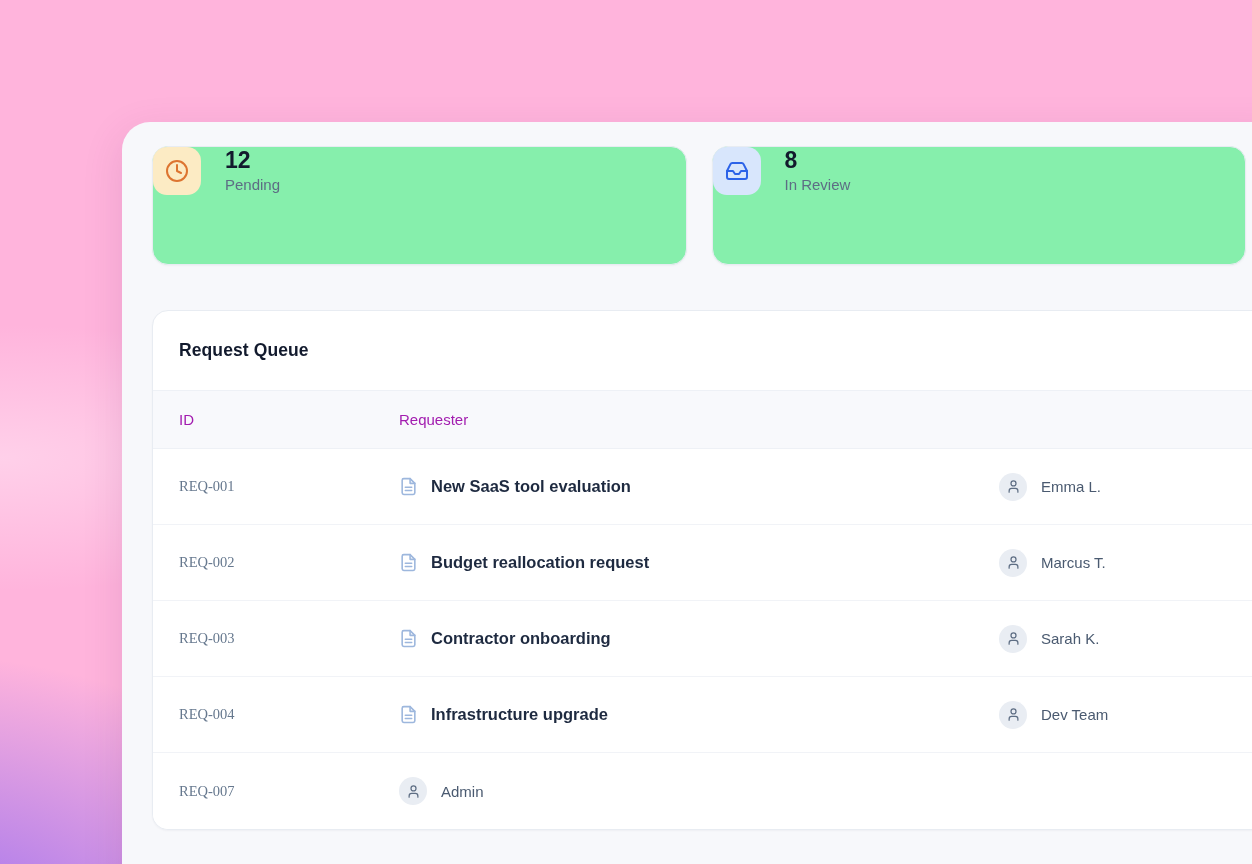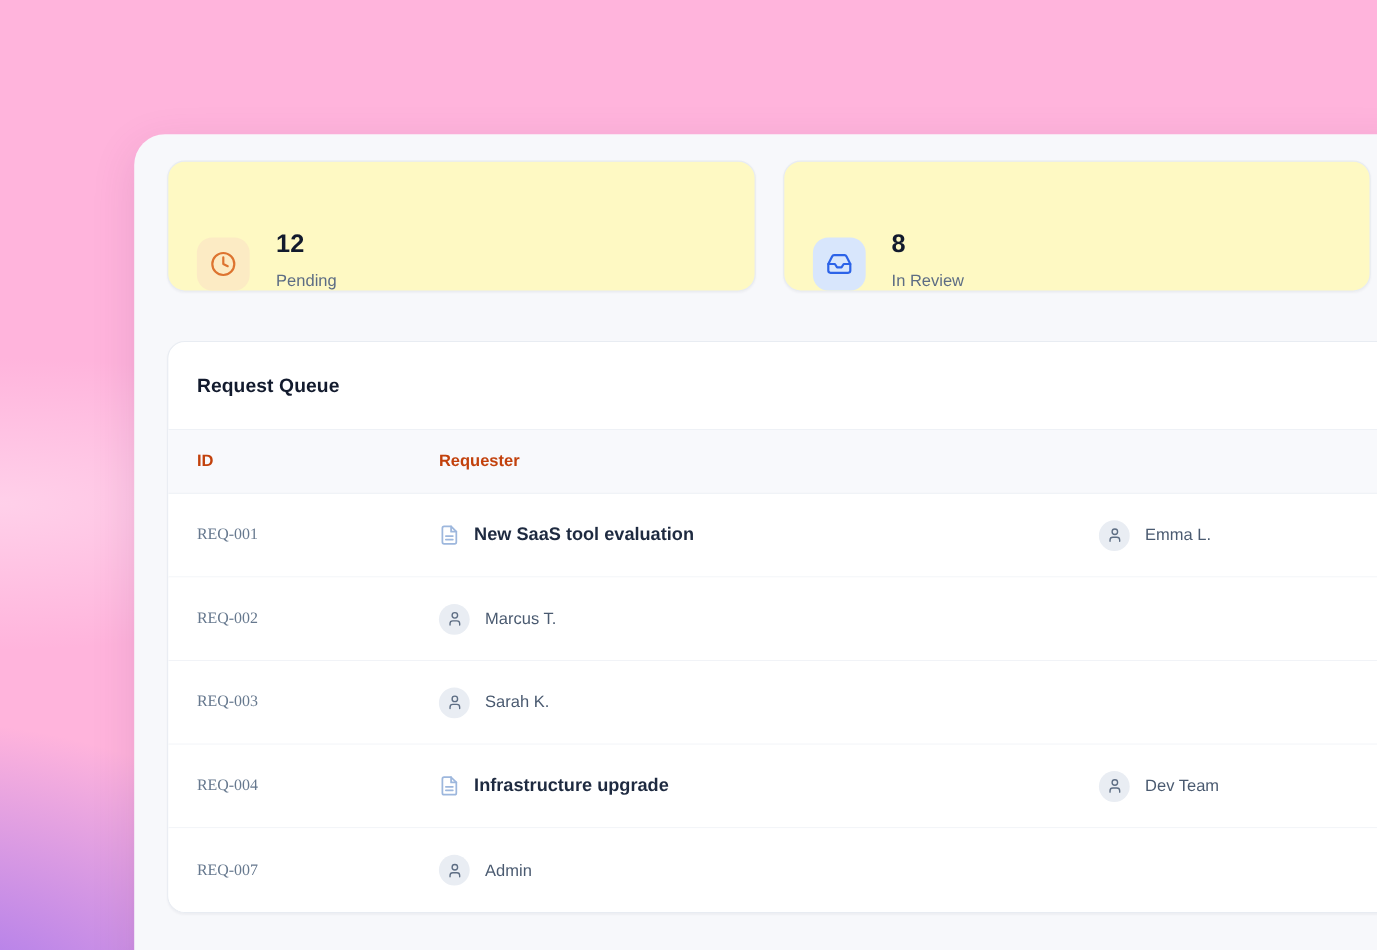--- a/index.html
+++ b/index.html
@@ -25,47 +25,46 @@
   }
 
   .stats-row {
     width: 1094px;
     display: flex;
     gap: 25px;
   }
   .stat-card {
     flex: 1;
     height: 119px;
-    background: #fef9c3;
+    background: #86efac;
     border: 1px solid #e8ecf2;
     border-radius: 16px;
     box-shadow: 0 1px 2px rgba(15,23,42,0.04);
     display: flex;
-    align-items: flex-end;
+    align-items: flex-start;
     gap: 24px;
-    padding-left: 26px;
   }
   .stat-icon {
     width: 48px; height: 48px;
     border-radius: 14px;
     display: flex; align-items: center; justify-content: center;
     flex: 0 0 auto;
   }
   .stat-icon svg { width: 24px; height: 24px; }
   .stat-text { display: flex; flex-direction: column; }
   .stat-value {
     font-size: 23px;
     font-weight: 700;
     color: #121a2d;
     line-height: 1.15;
   }
   .stat-label {
     font-size: 15px;
     color: #5d6d84;
-    margin-top: 13px;
+    margin-top: 3px;
   }
 
   .table-card {
     margin-top: 45px;
     width: 1146px;
     background: #ffffff;
     border: 1px solid #e8ecf2;
     border-radius: 16px;
     box-shadow: 0 1px 2px rgba(15,23,42,0.04);
     overflow: hidden;
@@ -87,22 +86,22 @@
     height: 58px;
     background: #f8f9fc;
     display: grid;
     grid-template-columns: 220px 600px 1fr;
     align-items: center;
     padding-left: 26px;
     border-bottom: 1px solid #eef1f6;
   }
   .th {
     font-size: 15px;
-    font-weight: 700;
-    color: #c2410c;
+    font-weight: 400;
+    color: #a21caf;
   }
   .trow {
     height: 76px;
     display: grid;
     grid-template-columns: 220px 600px 1fr;
     align-items: center;
     padding-left: 26px;
     border-bottom: 1px solid #f1f3f7;
     background: #ffffff;
   }
@@ -204,55 +203,77 @@
           <path d="M19 21v-2a4 4 0 0 0-4-4H9a4 4 0 0 0-4 4v2"></path>
           <circle cx="12" cy="7" r="4"></circle>
         </svg>
       </span>
       <span>Emma L.</span>
     </span>
   </div>
 
   <div class="trow">
     <span class="cell-id">REQ-002</span>
-    <span class="cell-requester">
-      <span class="avatar">
-        <svg viewBox="0 0 24 24" fill="none" stroke="currentColor" stroke-width="2" stroke-linecap="round" stroke-linejoin="round">
-          <path d="M19 21v-2a4 4 0 0 0-4-4H9a4 4 0 0 0-4 4v2"></path>
-          <circle cx="12" cy="7" r="4"></circle>
-        </svg>
-      </span>
-      <span>Marcus T.</span>
-    </span>
-  </div>
-
-  <div class="trow">
-    <span class="cell-id">REQ-003</span>
-    <span class="cell-requester">
-      <span class="avatar">
-        <svg viewBox="0 0 24 24" fill="none" stroke="currentColor" stroke-width="2" stroke-linecap="round" stroke-linejoin="round">
-          <path d="M19 21v-2a4 4 0 0 0-4-4H9a4 4 0 0 0-4 4v2"></path>
-          <circle cx="12" cy="7" r="4"></circle>
-        </svg>
-      </span>
-      <span>Sarah K.</span>
-    </span>
-  </div>
-
-  <div class="trow">
-    <span class="cell-id">REQ-004</span>
     <span class="cell-request">
       <span class="doc-icon">
         <svg viewBox="0 0 24 24" fill="none" stroke="currentColor" stroke-width="2" stroke-linecap="round" stroke-linejoin="round">
           <path d="M14 2H6a2 2 0 0 0-2 2v16a2 2 0 0 0 2 2h12a2 2 0 0 0 2-2V8z"></path>
           <polyline points="14 2 14 8 20 8"></polyline>
           <line x1="16" y1="13" x2="8" y2="13"></line>
           <line x1="16" y1="17" x2="8" y2="17"></line>
         </svg>
       </span>
+      <span>Budget reallocation request</span>
+    </span>
+    <span class="cell-requester">
+      <span class="avatar">
+        <svg viewBox="0 0 24 24" fill="none" stroke="currentColor" stroke-width="2" stroke-linecap="round" stroke-linejoin="round">
+          <path d="M19 21v-2a4 4 0 0 0-4-4H9a4 4 0 0 0-4 4v2"></path>
+          <circle cx="12" cy="7" r="4"></circle>
+        </svg>
+      </span>
+      <span>Marcus T.</span>
+    </span>
+  </div>
+
+  <div class="trow">
+    <span class="cell-id">REQ-003</span>
+    <span class="cell-request">
+      <span class="doc-icon">
+        <svg viewBox="0 0 24 24" fill="none" stroke="currentColor" stroke-width="2" stroke-linecap="round" stroke-linejoin="round">
+          <path d="M14 2H6a2 2 0 0 0-2 2v16a2 2 0 0 0 2 2h12a2 2 0 0 0 2-2V8z"></path>
+          <polyline points="14 2 14 8 20 8"></polyline>
+          <line x1="16" y1="13" x2="8" y2="13"></line>
+          <line x1="16" y1="17" x2="8" y2="17"></line>
+        </svg>
+      </span>
+      <span>Contractor onboarding</span>
+    </span>
+    <span class="cell-requester">
+      <span class="avatar">
+        <svg viewBox="0 0 24 24" fill="none" stroke="currentColor" stroke-width="2" stroke-linecap="round" stroke-linejoin="round">
+          <path d="M19 21v-2a4 4 0 0 0-4-4H9a4 4 0 0 0-4 4v2"></path>
+          <circle cx="12" cy="7" r="4"></circle>
+        </svg>
+      </span>
+      <span>Sarah K.</span>
+    </span>
+  </div>
+
+  <div class="trow">
+    <span class="cell-id">REQ-004</span>
+    <span class="cell-request">
+      <span class="doc-icon">
+        <svg viewBox="0 0 24 24" fill="none" stroke="currentColor" stroke-width="2" stroke-linecap="round" stroke-linejoin="round">
+          <path d="M14 2H6a2 2 0 0 0-2 2v16a2 2 0 0 0 2 2h12a2 2 0 0 0 2-2V8z"></path>
+          <polyline points="14 2 14 8 20 8"></polyline>
+          <line x1="16" y1="13" x2="8" y2="13"></line>
+          <line x1="16" y1="17" x2="8" y2="17"></line>
+        </svg>
+      </span>
       <span>Infrastructure upgrade</span>
     </span>
     <span class="cell-requester">
       <span class="avatar">
         <svg viewBox="0 0 24 24" fill="none" stroke="currentColor" stroke-width="2" stroke-linecap="round" stroke-linejoin="round">
           <path d="M19 21v-2a4 4 0 0 0-4-4H9a4 4 0 0 0-4 4v2"></path>
           <circle cx="12" cy="7" r="4"></circle>
         </svg>
       </span>
       <span>Dev Team</span>

